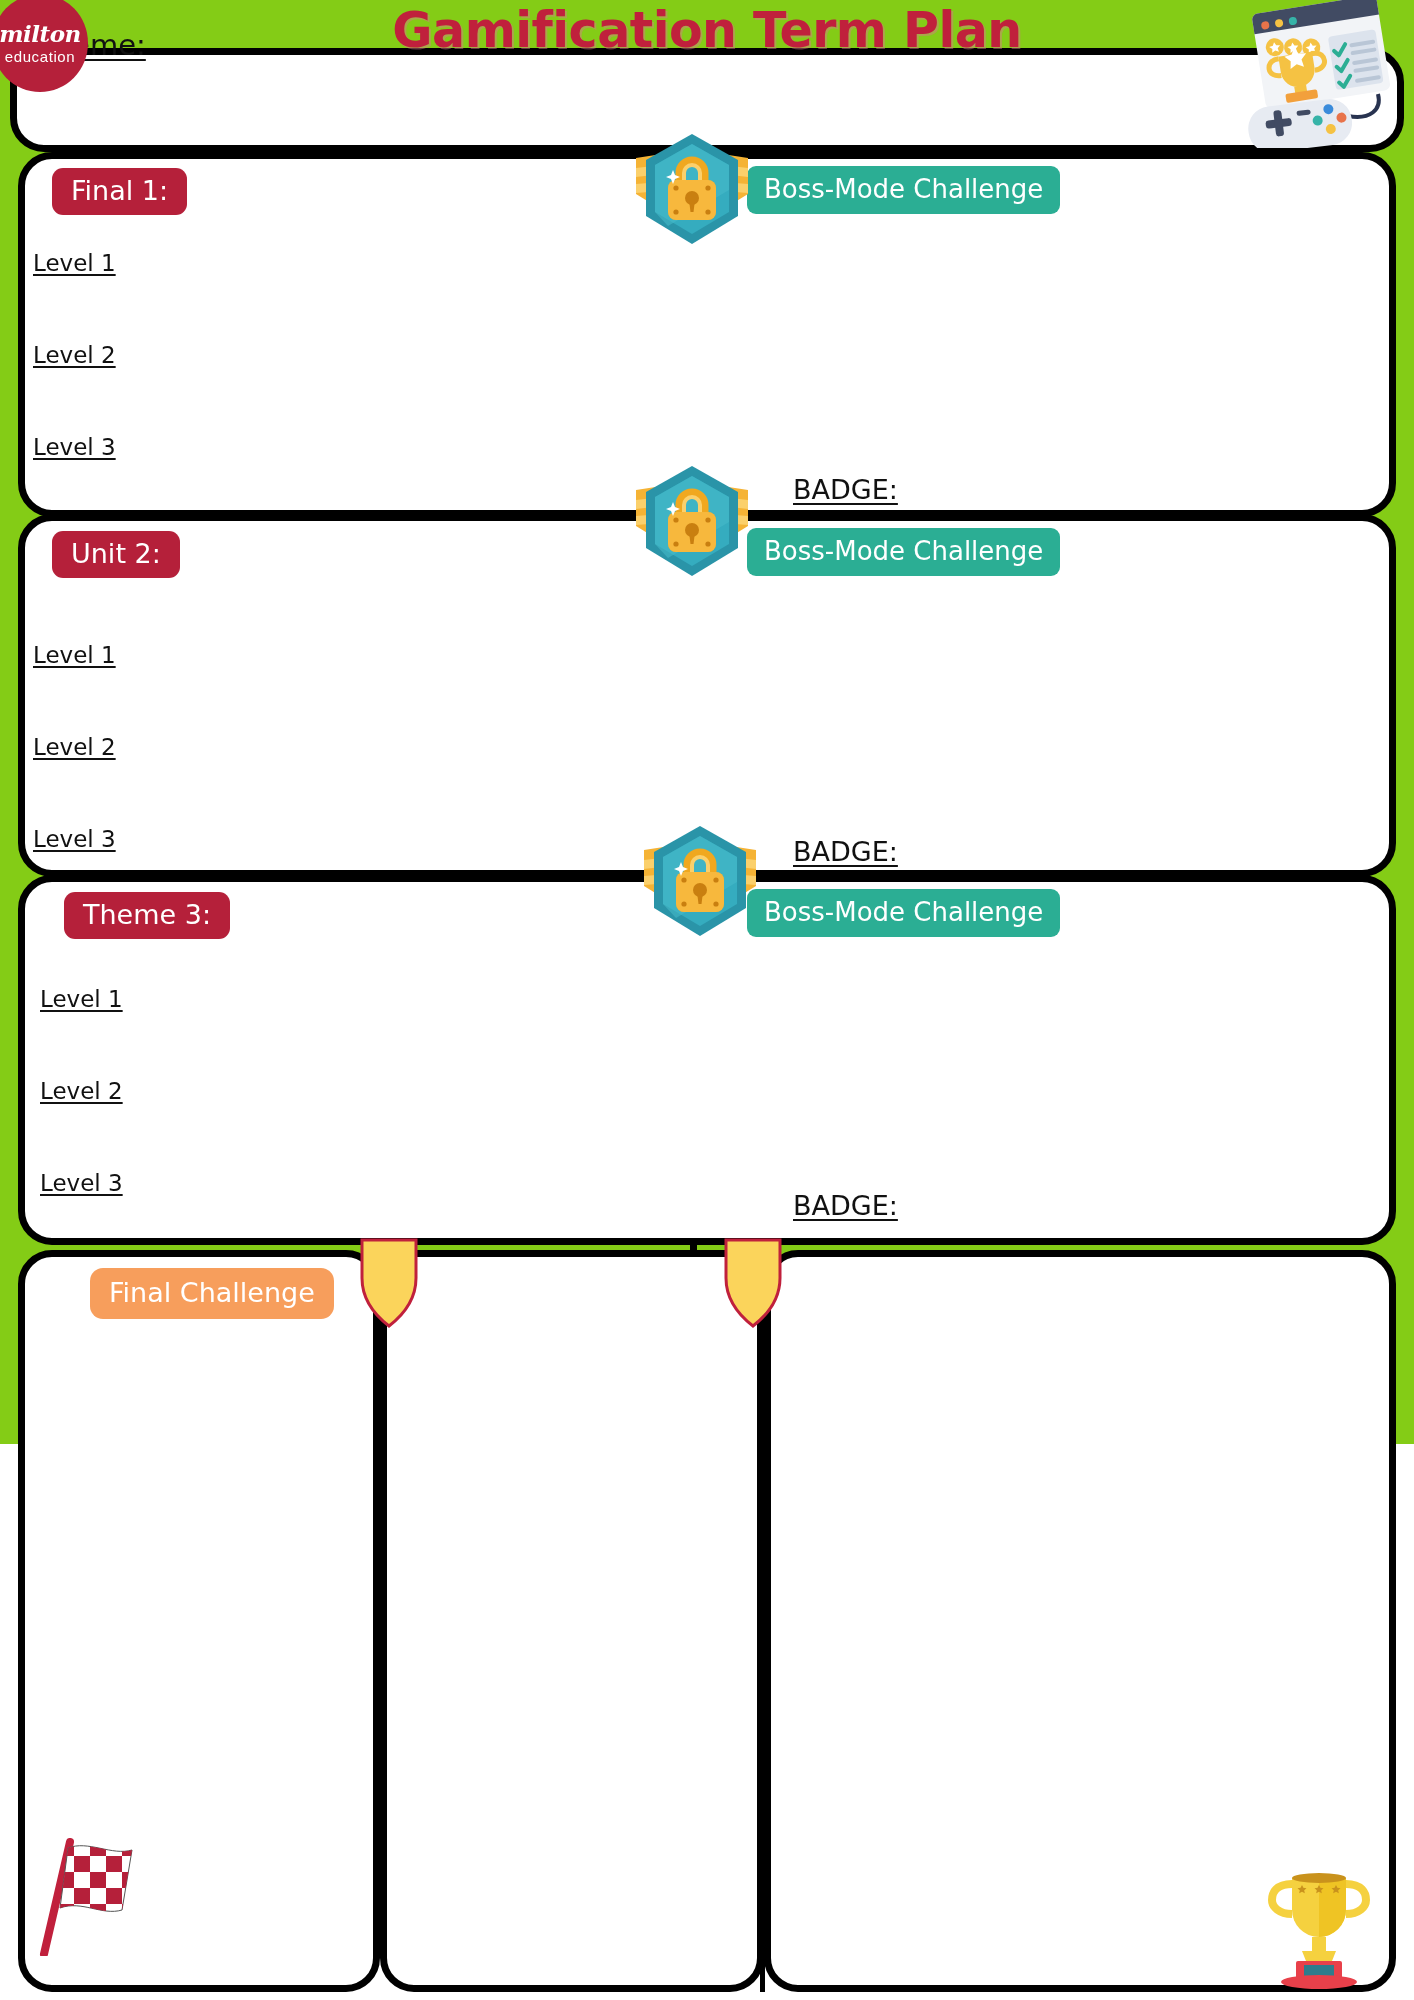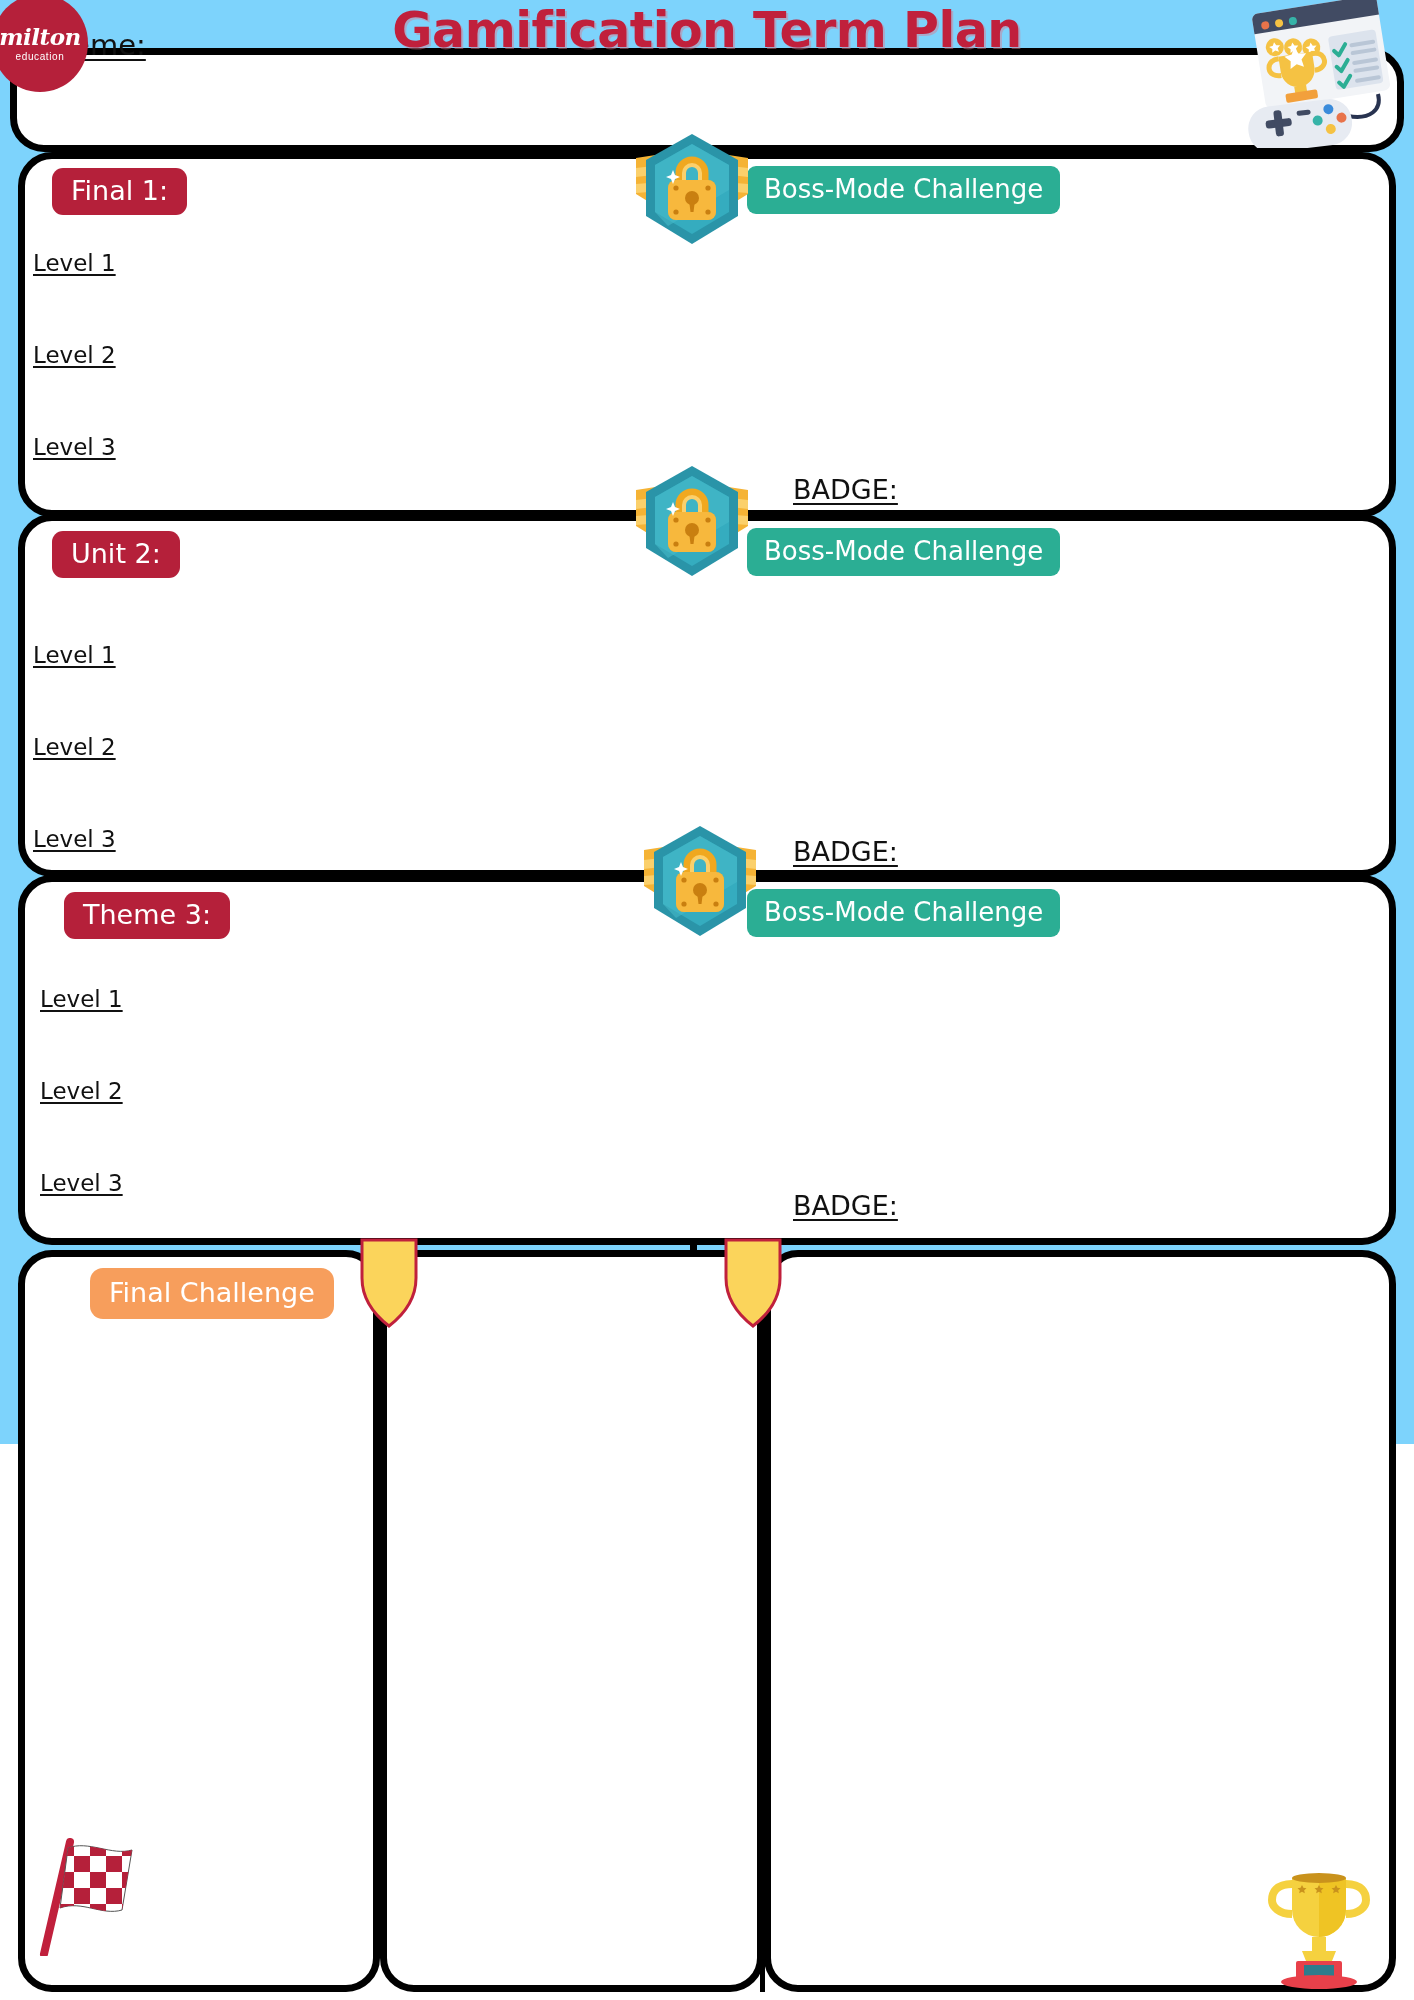--- a/index.html
+++ b/index.html
@@ -5,41 +5,41 @@
   * { box-sizing: border-box; margin: 0; padding: 0; }
   html, body {
     width: 1414px; height: 2000px;
     background: #ffffff;
     font-family: "Liberation Sans", sans-serif;
     overflow: hidden;
   }
   #page {
     position: relative;
     width: 1414px; height: 1444px;
-    background: #7dd3fc;
+    background: #84cc16;
   }
 
   
   .logo-circle {
     position: absolute; left: -8px; top: -6px;
     width: 96px; height: 98px;
     border-radius: 50%;
     background: #B5203A;
     display: flex; flex-direction: column;
     align-items: center; justify-content: center;
     z-index: 40;
   }
   .logo-word {
     color: #ffffff; font-size: 23px;
     font-style: italic; font-weight: bold;
     font-family: "DejaVu Serif", serif;
     letter-spacing: -0.5px; line-height: 1;
   }
   .logo-sub {
-    color: #ffffff; font-size: 10px;
+    color: #ffffff; font-size: 15px;
     letter-spacing: 0.6px; margin-top: 3px;
   }
 
   .page-title {
     position: absolute; left: 0; top: 2px;
     width: 1414px; text-align: center;
     font-size: 49px; font-weight: bold;
     color: #C0203C;
     font-family: "DejaVu Sans", sans-serif;
     letter-spacing: -0.5px;

